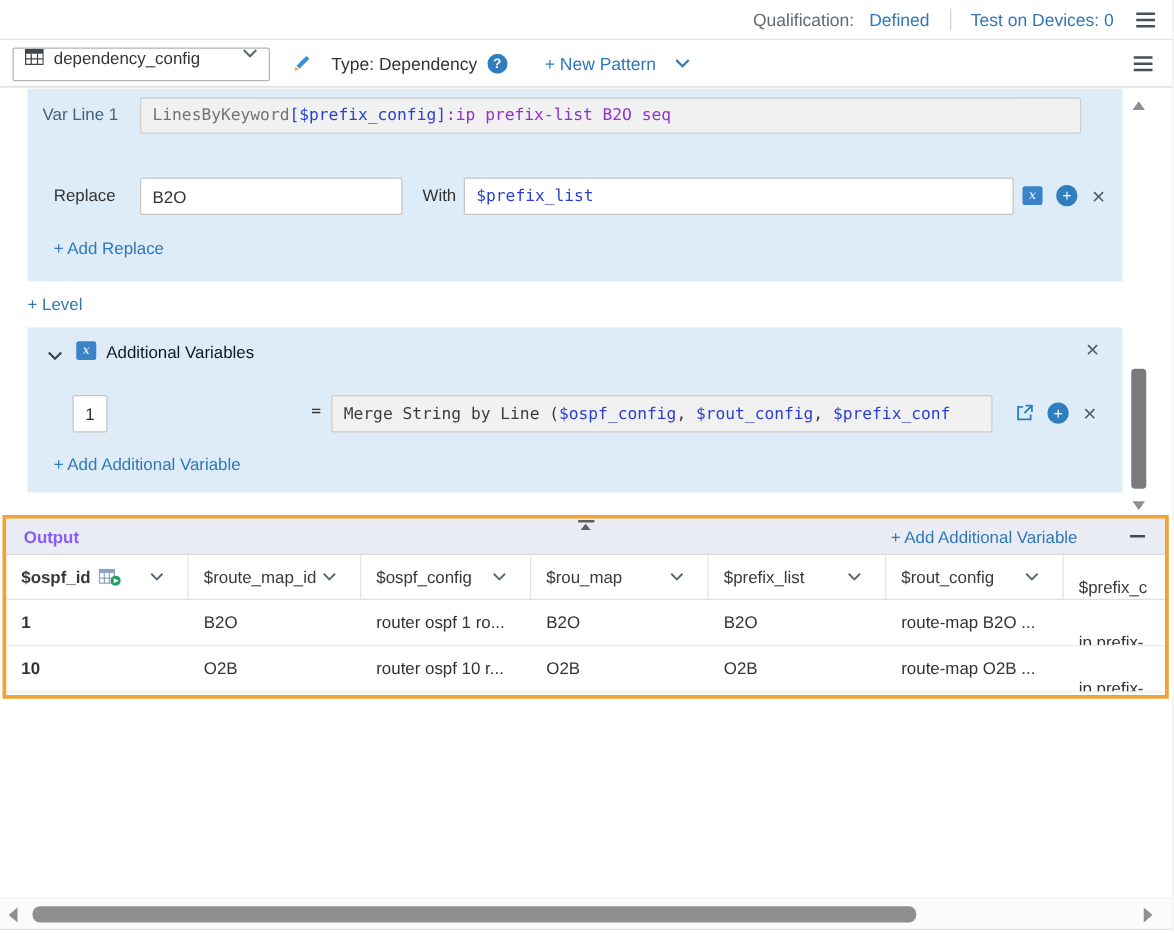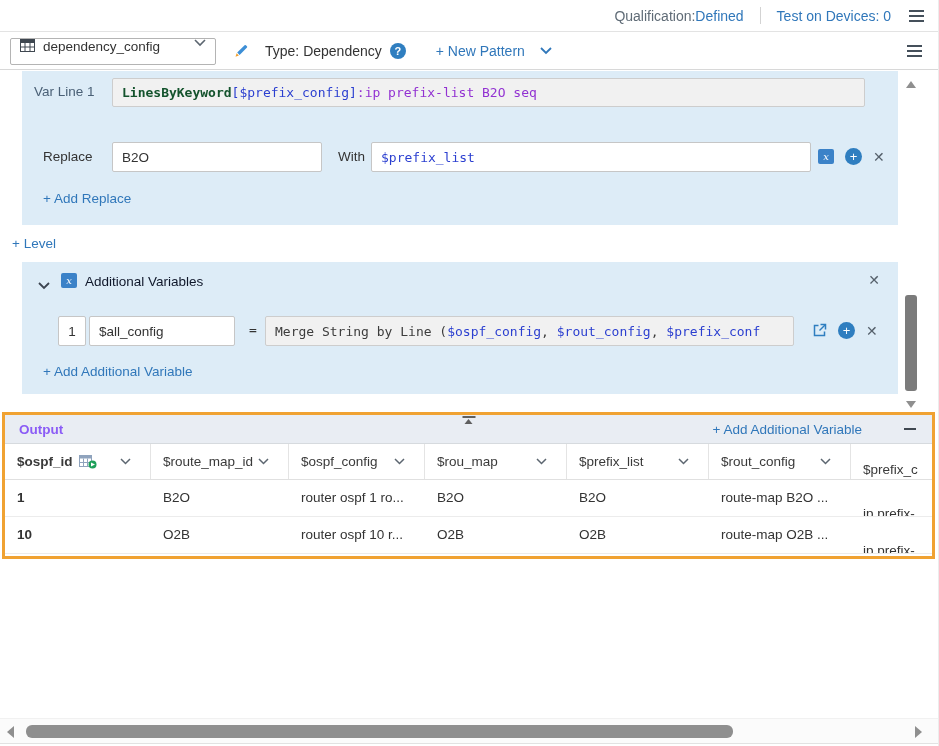--- a/index.html
+++ b/index.html
@@ -4,21 +4,21 @@
 <style>
   * { margin:0; padding:0; box-sizing:border-box; }
   html,body { background:#fff; }
   body { font-family:"Liberation Sans", sans-serif; }
   .app { position:relative; width:939px; height:746px; background:#fff; overflow:hidden; color:#333;
          border-right:1px solid #ececec; }
 
   
   .topbar { position:absolute; top:0; left:0; right:0; height:32px; border-bottom:1px solid #e3e3e3;
             display:flex; align-items:center; justify-content:flex-end; gap:16px; padding-right:12px; font-size:14px; }
-  .qual-group { display:flex; gap:0; align-items:center; }
+  .qual-group { display:flex; gap:12px; align-items:center; }
   .gray-label { color:#5f6b76; }
   .blue-text { color:#3077ba; cursor:pointer; }
   .vdivider { width:1px; height:17px; background:#d3d3d3; }
   .hamburger { display:inline-flex; flex-direction:column; gap:3px; cursor:pointer; padding:2px; }
   .hamburger i { width:15px; height:2px; background:#45505b; display:block; }
 
   
   .toolbar { position:absolute; top:33px; left:0; right:0; height:37px; border-bottom:1px solid #d8d8d8;
              display:flex; align-items:center; padding:0 10px; font-size:14px; }
   .pattern-select { display:flex; align-items:flex-start; gap:8px; border:1px solid #b4b4b4; border-radius:2px;
@@ -28,30 +28,30 @@
   .type-label { color:#333; margin-left:16px; }
   .help-badge { width:16px; height:16px; border-radius:50%; background:#2f7ec0; color:#fff; font-size:11px;
                 font-weight:bold; display:inline-flex; align-items:center; justify-content:center; margin-left:8px; cursor:pointer; }
   .new-pattern { display:flex; align-items:center; gap:15px; color:#3077ba; margin-left:30px; cursor:pointer; }
   .toolbar .hamburger { margin-left:auto; margin-right:4px; }
 
   
   .main { position:absolute; top:71px; left:0; right:0; height:341px; background:#fff; }
   .panel { position:relative; margin-left:22px; width:876px; background:#ddecf7; }
   .panel1 { height:154px; }
-  .level-row { margin-left:12px; height:37px; display:flex; align-items:center; }
+  .level-row { margin-left:22px; height:37px; display:flex; align-items:center; }
   .panel2 { height:132px; }
   .add-link { color:#3077ba; font-size:13.5px; cursor:pointer; text-decoration:none; }
 
   .varline-label { position:absolute; left:12px; top:13px; color:#4a6076; font-size:13.5px; }
   .code-field { background:#f1f1f1; border:1px solid #cdcdcd; border-radius:2px;
                 font-family:"DejaVu Sans Mono", monospace; font-size:13px; display:flex; align-items:center;
                 padding:0 9px; overflow:hidden; white-space:pre; color:#3c3c3c; }
   .varline-code { position:absolute; left:90px; top:7px; width:753px; height:29px; }
-  .cr { color:#14532d;font-weight:bold; } .cb { color:#2b3fd0; } .cp { color:#9232d2; }
+  .cr { color:#737373; } .cb { color:#2b3fd0; } .cp { color:#9232d2; }
 
   .text-input { background:#fff; border:1px solid #c6c6c6; border-radius:2px; padding:0 9px; font-size:13.5px;
                 display:flex; align-items:center; overflow:hidden; white-space:pre; }
   .replace-label { position:absolute; left:21px; top:78px; font-size:13.5px; color:#333; }
   .replace-input { position:absolute; left:90px; top:71px; width:210px; height:30px; }
   .with-label { position:absolute; left:316px; top:78px; font-size:13.5px; color:#333; }
   .with-input { position:absolute; left:349px; top:71px; width:440px; height:30px;
                 font-family:"DejaVu Sans Mono", monospace; font-size:13px; color:#2b3fd0; }
   .row-icons { position:absolute; display:flex; align-items:center; gap:11px; }
   .rep-icons { left:796px; top:77px; }
@@ -200,21 +200,20 @@
       <span class="av-chevron">
         <svg width="12" height="8" viewBox="0 0 12 8">
             <polyline points="1,1 6,6 11,1" fill="none" stroke="#3c4450" stroke-width="1.8"></polyline>
           </svg>
       </span>
       <span class="varbox av-varbox">x</span>
       <span class="av-title">Additional Variables</span>
       <span class="close-x av-close">✕</span>
 
       <div class="text-input av-index">1</div>
-      <div class="text-input av-name">$all_config</div>
       <span class="av-equals">=</span>
       <div class="code-field av-expr"><span>Merge String by Line (</span><span class="cb">$ospf_config</span><span>, </span><span class="cb">$rout_config</span><span>, </span><span class="cb">$prefix_conf</span></div>
       <span class="row-icons av-icons">
         <span class="icon-btn">
           <svg width="15" height="15" viewBox="0 0 15 15">
             <path d="M6.5 2.5 H2.5 V12.5 H12.5 V8.5" fill="none" stroke="#2f7ec0" stroke-width="1.5"></path>
             <path d="M8.5 1.5 H13.5 V6.5" fill="none" stroke="#2f7ec0" stroke-width="1.5"></path>
             <line x1="13.5" y1="1.5" x2="7.5" y2="7.5" stroke="#2f7ec0" stroke-width="1.5"></line>
           </svg>
         </span>

